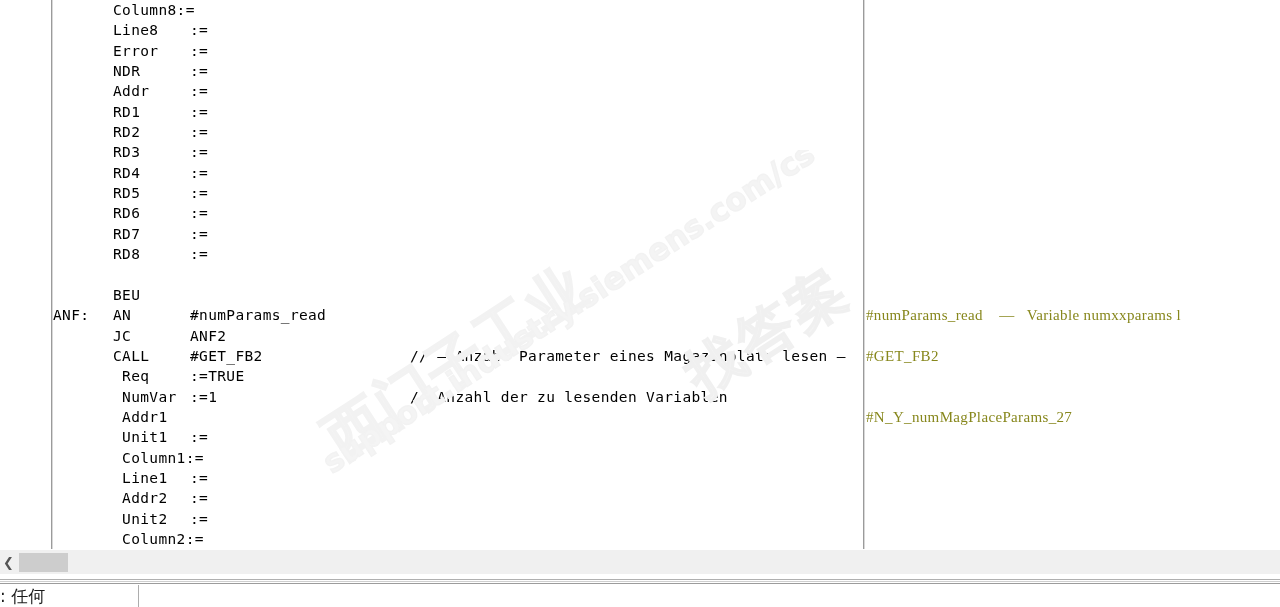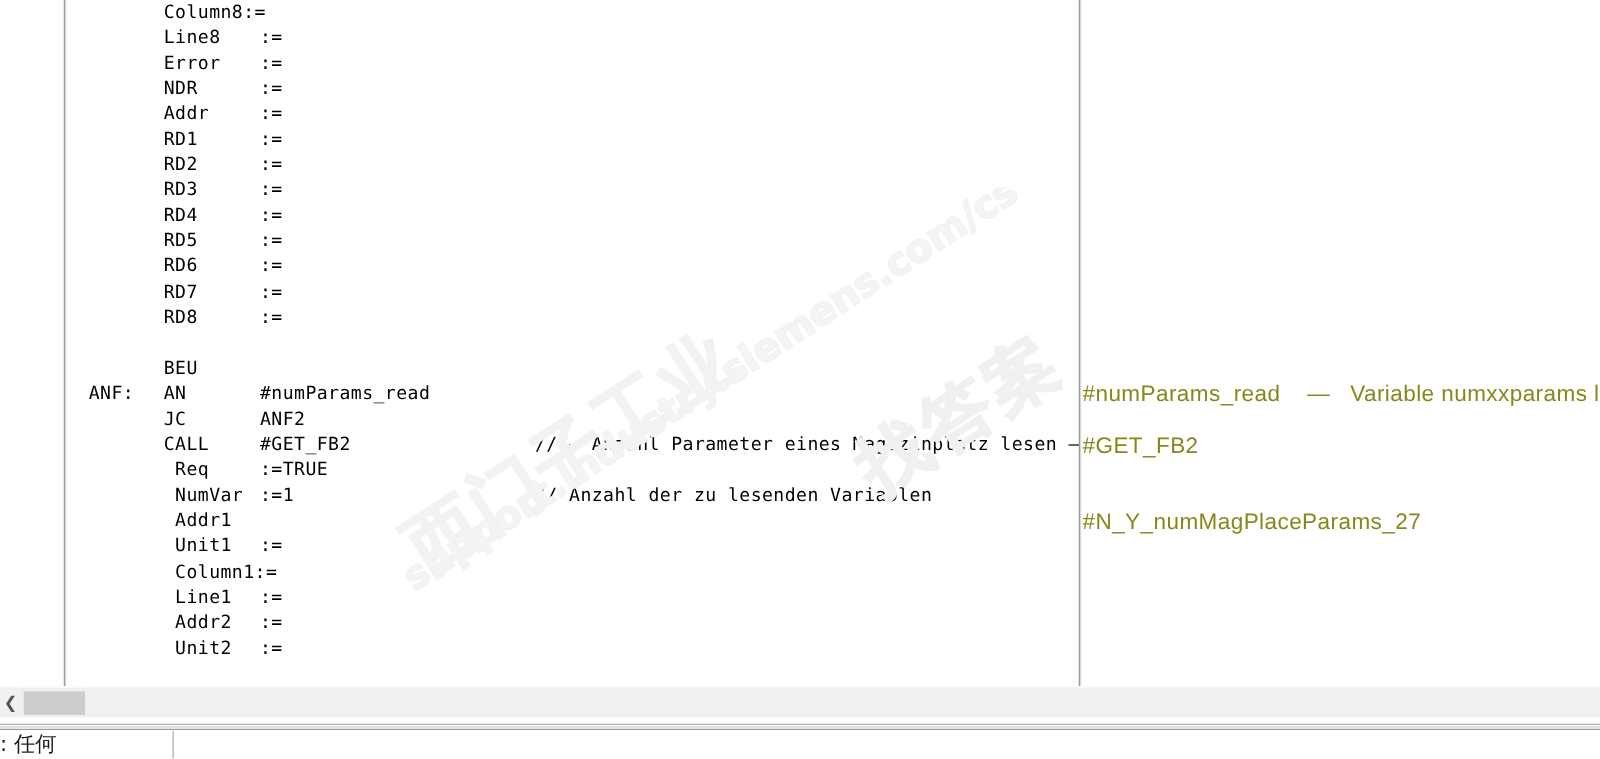--- a/index.html
+++ b/index.html
@@ -27,21 +27,21 @@
   }
   .gutter-rule.second{left:52px;background:#d8d8d8;}
 
   
   .pane-rule{
     position:absolute;left:863px;top:0;width:1px;height:549px;background:#9b9b9b;
   }
   .pane-rule.second{left:864px;background:#d8d8d8;}
 
   .code-area{
-    position:absolute;left:71px;top:0;width:810px;height:549px;overflow:hidden;
+    position:absolute;left:53px;top:0;width:810px;height:549px;overflow:hidden;
   }
   .sym-area{
     position:absolute;left:866px;top:0;width:414px;height:549px;overflow:hidden;
   }
 
   .line{
     position:relative;
     height:20.35px;line-height:20.35px;
     white-space:pre;
     font-size:14.5px;
@@ -50,22 +50,22 @@
     letter-spacing:0.35px;
   }
   .line .lbl{position:absolute;left:0px;}
   .line .op{position:absolute;left:60px;}
   .line .arg{position:absolute;left:60px;}
   .line .cmt{position:absolute;left:357px;}
 
   
   .symline{
     height:20.35px;line-height:20.35px;white-space:pre;
-    font-size:18px;color:#87871c;letter-spacing:0.35px;
-    font-family:Liberation Sans, sans-serif;
+    font-size:15px;color:#87871c;letter-spacing:0.35px;
+    font-family:Liberation Serif, serif;
   }
 
   
   .watermark{
     position:absolute;left:300px;top:150px;width:620px;height:330px;
     pointer-events:none;overflow:hidden;
   }
   .wm-txt{
     position:absolute;
     color:transparent;
@@ -162,20 +162,21 @@
         <div class="line"><span class="op">JC</span><span class="arg" style="left: 137px;">ANF2</span></div>
         <div class="line"><span class="op">CALL</span><span class="arg" style="left: 137px;">#GET_FB2</span><span class="cmt">// — Anzahl Parameter eines Magazinplatz lesen —</span></div>
         <div class="line"><span class="op"> Req</span><span class="arg" style="left: 137px;">:=TRUE</span></div>
         <div class="line"><span class="op"> NumVar</span><span class="arg" style="left: 137px;">:=1</span><span class="cmt">// Anzahl der zu lesenden Variablen</span></div>
         <div class="line"><span class="op"> Addr1</span></div>
         <div class="line"><span class="op"> Unit1</span><span class="arg" style="left: 137px;">:=</span></div>
         <div class="line"><span class="op"> Column1:=</span></div>
         <div class="line"><span class="op"> Line1</span><span class="arg" style="left: 137px;">:=</span></div>
         <div class="line"><span class="op"> Addr2</span><span class="arg" style="left: 137px;">:=</span></div>
         <div class="line"><span class="op"> Unit2</span><span class="arg" style="left: 137px;">:=</span></div>
+        <div class="line"><span class="op"> Column2:=</span></div>
       </div>
 
     <div class="pane-rule"></div>
     <div class="pane-rule second"></div>
 
     <div class="sym-area" id="sym-area">
         <div class="symline"></div>
         <div class="symline"></div>
         <div class="symline"></div>
         <div class="symline"></div>

